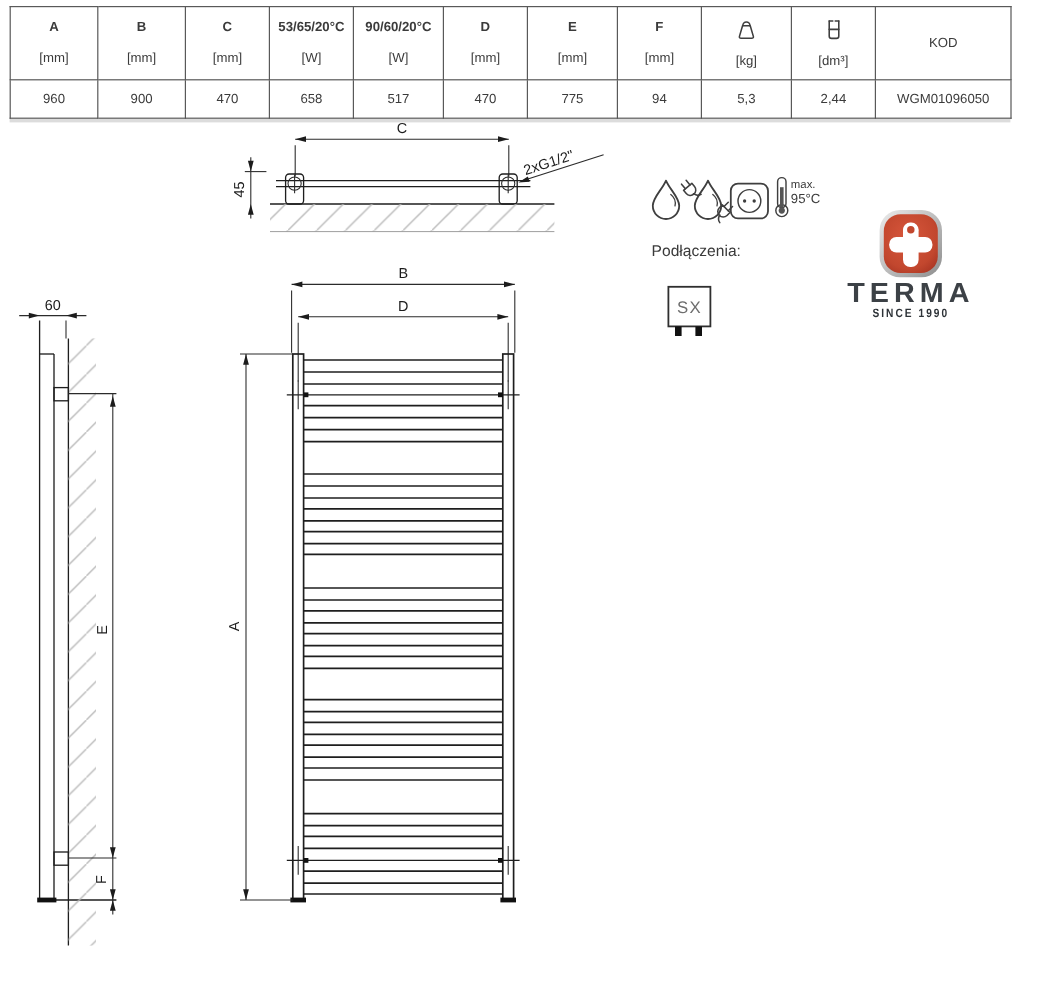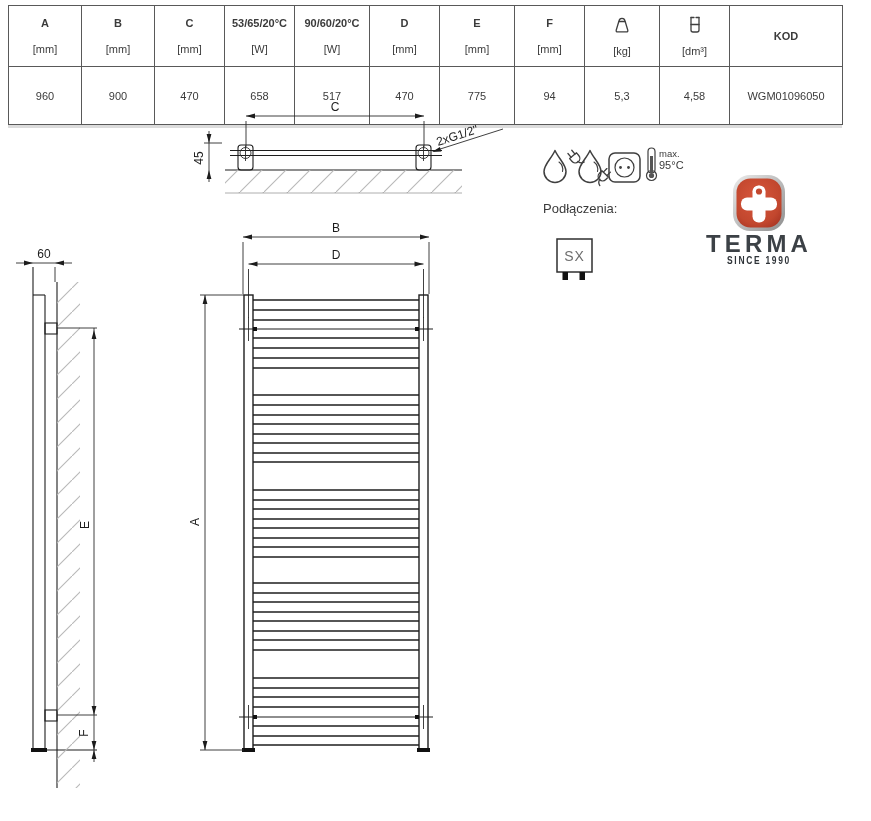--- a/index.html
+++ b/index.html
@@ -4,24 +4,24 @@
 <style>
   html,body{margin:0;padding:0;background:#ffffff;}
   body{width:871px;height:821px;position:relative;overflow:hidden;
        font-family:"Liberation Sans",sans-serif;color:#3b3b3b;}
   
   .spec-wrap{position:absolute;left:8px;top:5px;width:834px;border-bottom:3px solid #dcdcdc;}
   table.spec{border-collapse:collapse;table-layout:fixed;width:834px;background:#fff;}
   table.spec th,table.spec td{border:1px solid #595959;text-align:center;vertical-align:middle;
        font-size:11px;overflow:hidden;}
   table.spec th{height:56px;font-weight:bold;padding:2px 1px;}
-  table.spec td{height:25px;font-weight:normal;padding:16px;}
+  table.spec td{height:25px;font-weight:normal;padding:3px;}
   .hcell{display:flex;flex-direction:column;justify-content:space-around;align-items:center;height:52px;}
   .hcell .u{font-weight:normal;}
-  .kod-head{display:flex;align-items:center;justify-content:center;height:52px;font-weight:bold;}
+  .kod-head{display:flex;align-items:center;justify-content:center;height:52px;font-weight:normal;}
   
   svg.drawing{position:absolute;left:0;top:0;}
   svg text{font-family:"Liberation Sans",sans-serif;}
   .thick{stroke:#1e1e1e;stroke-width:1.4;fill:none;}
   .med{stroke:#1e1e1e;stroke-width:1.1;fill:none;}
   .thin{stroke:#2b2b2b;stroke-width:0.9;fill:none;}
   .lite{stroke:#9a9a9a;stroke-width:0.8;fill:none;}
   .arrow{fill:#1c1c1c;stroke:none;}
   .dimtext{font-size:12px;fill:#1c1c1c;}
   .icontext{fill:#3a3a3a;}
@@ -121,21 +121,21 @@
   <tr>
     <td>960</td>
     <td>900</td>
     <td>470</td>
     <td>658</td>
     <td>517</td>
     <td>470</td>
     <td>775</td>
     <td>94</td>
     <td>5,3</td>
-    <td>4,58</td>
+    <td>2,44</td>
     <td>WGM01096050</td>
   </tr>
 </tbody>
     </table>
 </div>
 
 <svg class="drawing" width="871" height="821" viewBox="0 0 871 821">
   <defs>
     <pattern id="hatch" patternUnits="userSpaceOnUse" width="24" height="24">
       <path d="M-3,27 L27,-3" stroke="#b8b8b8" stroke-width="1.1" fill="none"></path>

